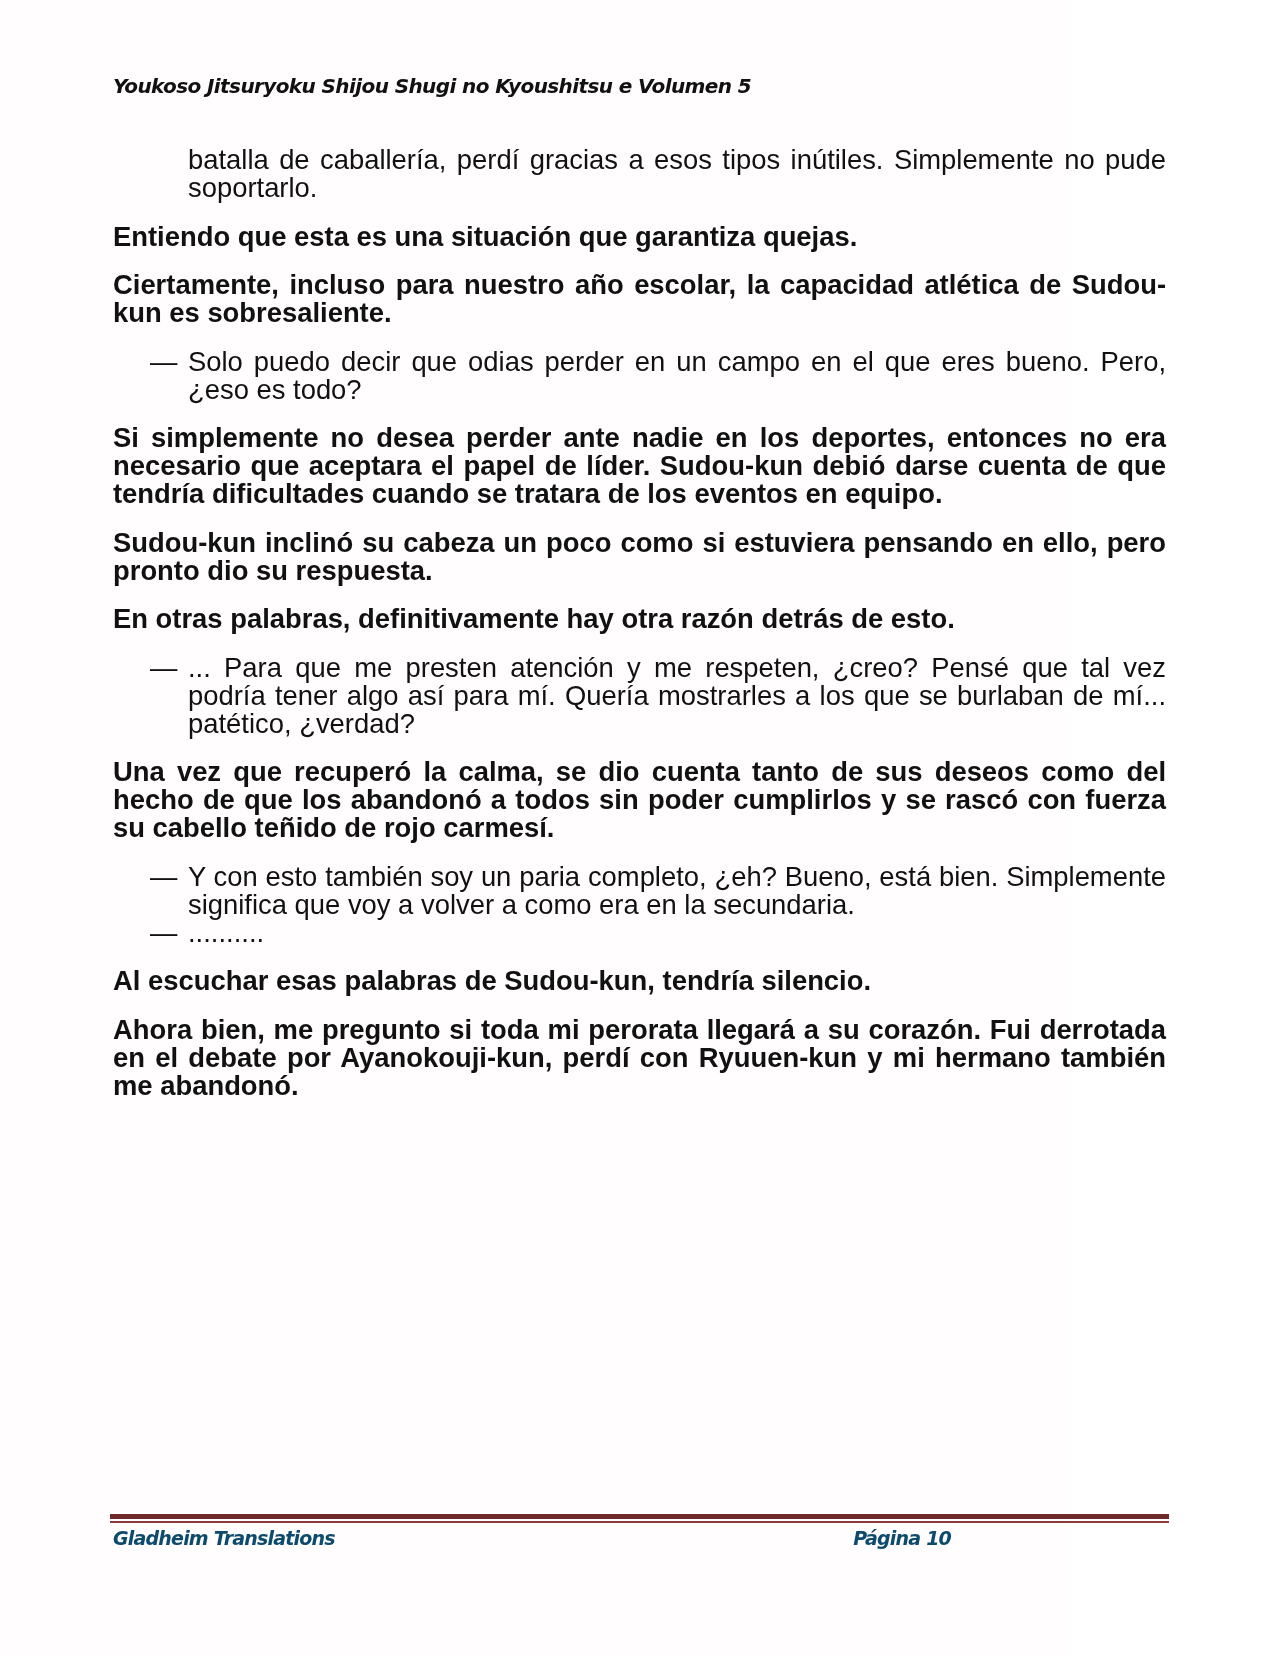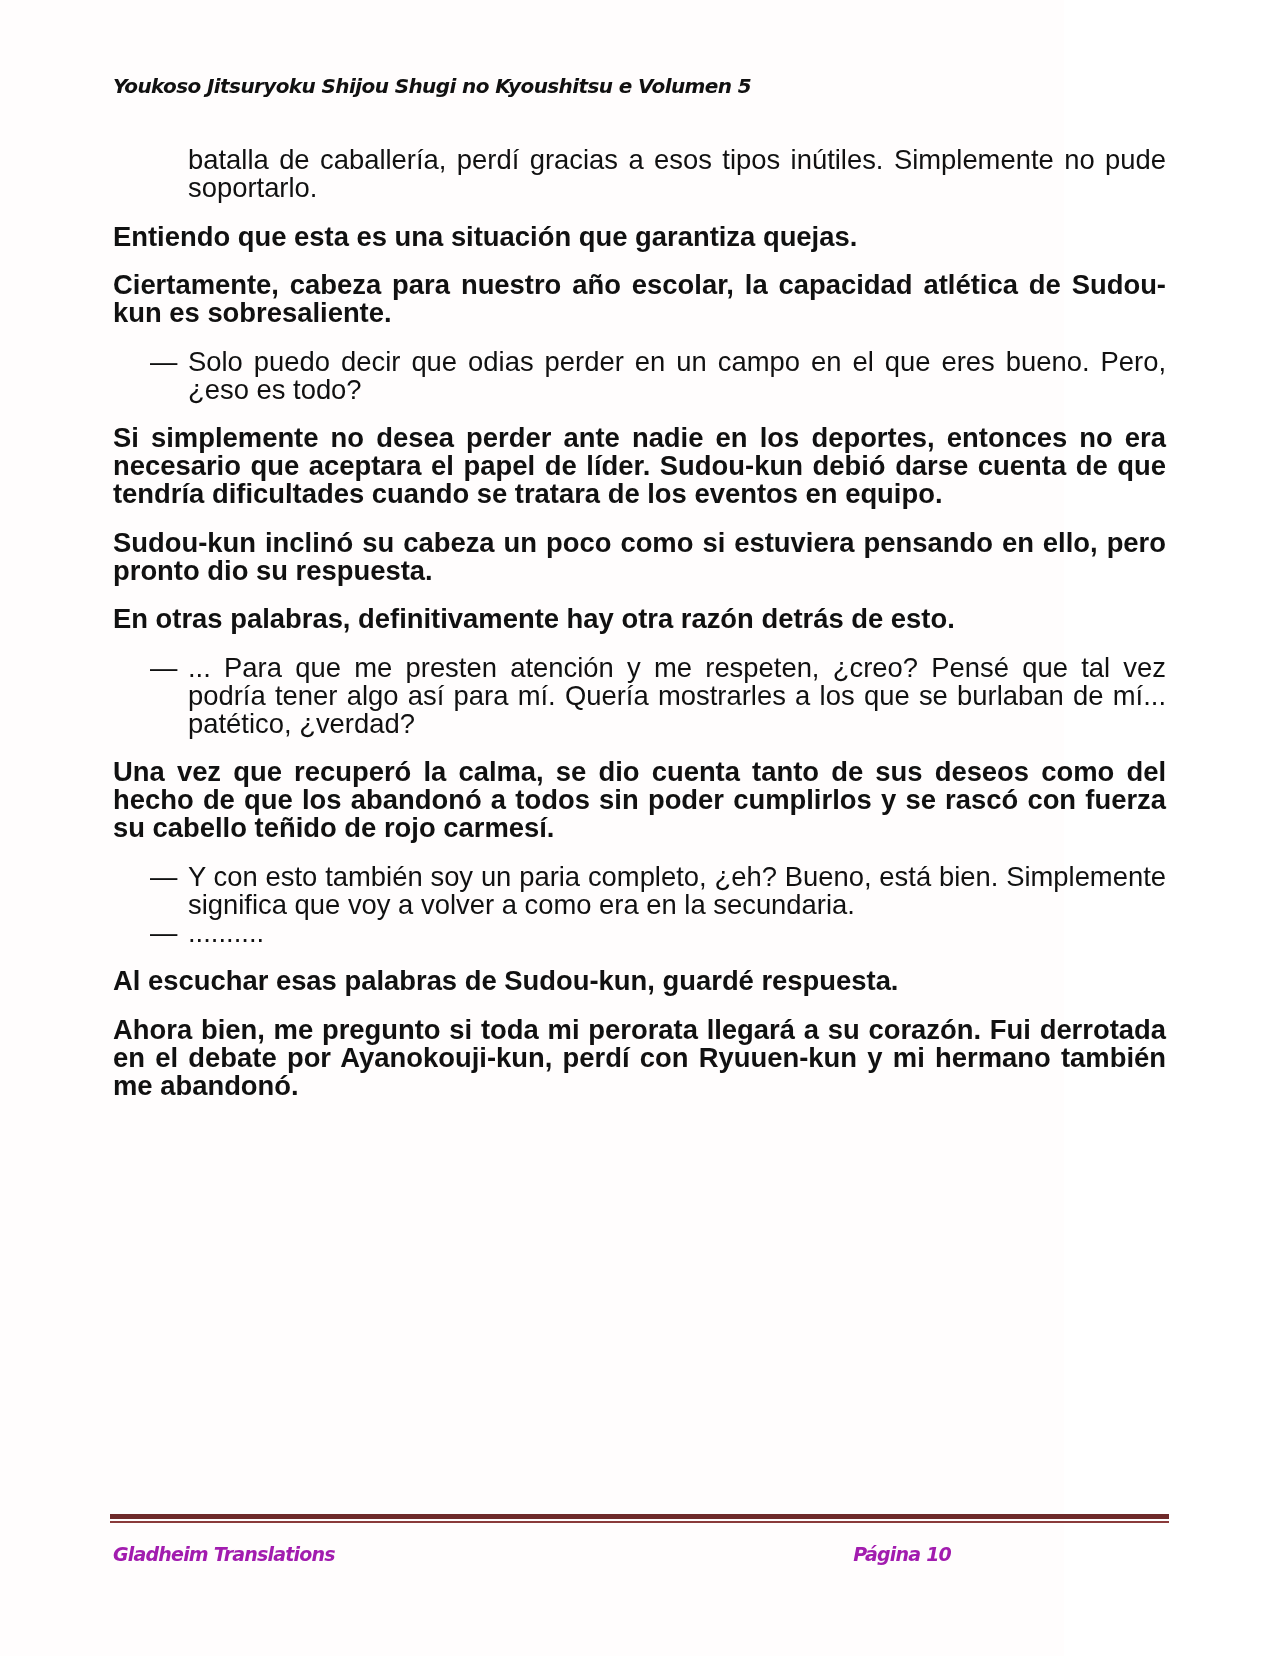--- a/index.html
+++ b/index.html
@@ -18,38 +18,38 @@
   .p { margin:0 0 20.5px 0; text-align:justify; text-align-last:left;font-weight:bold; }
   .dlg { position:relative; padding-left:75px; margin:0 0 20.5px 0; text-align:justify; text-align-last:left; }
   .dlg.tight { margin-bottom:0; }
   .dash { position:absolute; left:37px; top:0; }
   .indent { padding-left:75px; margin:0 0 20.5px 0; text-align:justify; text-align-last:left; }
   .rule-thick { position:absolute; left:110px; top:1514px; width:1059px; height:5px; background:#6e2a2a; }
   .rule-thin { position:absolute; left:110px; top:1521px; width:1059px; height:2px; background:#8a3b3b; }
   .footer-left, .footer-right {
     position:absolute; top:1527px;
     font-family:"DejaVu Sans", sans-serif; font-weight:bold; font-style:italic;
-    font-size:19px; color:#a21caf; letter-spacing:-0.8px;margin-top:16px;
+    font-size:19px; color:#0c4a6e; letter-spacing:-0.8px;
   }
   .footer-left { left:113px; }
   .footer-right { right:113px; }
 </style>
 </head>
 <body>
 
 <div class="page">
 
   <div class="header">Youkoso Jitsuryoku Shijou Shugi no Kyoushitsu e Volumen 5</div>
 
   <div class="body">
     <p class="indent">batalla de caballería, perdí gracias a esos tipos inútiles. Simplemente no pude soportarlo.</p>
 
     <p class="p">Entiendo que esta es una situación que garantiza quejas.</p>
 
-    <p class="p">Ciertamente, cabeza para nuestro año escolar, la capacidad atlética de Sudou-kun es sobresaliente.</p>
+    <p class="p">Ciertamente, incluso para nuestro año escolar, la capacidad atlética de Sudou-kun es sobresaliente.</p>
 
 
     <div class="dlg">
       <span class="dash">—</span>
       <span>Solo puedo decir que odias perder en un campo en el que eres bueno. Pero, ¿eso es todo?</span>
     </div>
 
     <p class="p">Si simplemente no desea perder ante nadie en los deportes, entonces no era necesario que aceptara el papel de líder. Sudou-kun debió darse cuenta de que tendría dificultades cuando se tratara de los eventos en equipo.</p>
 
     <p class="p">Sudou-kun inclinó su cabeza un poco como si estuviera pensando en ello, pero pronto dio su respuesta.</p>
@@ -66,21 +66,21 @@
     <div class="dlg tight">
       <span class="dash">—</span>
       <span>Y con esto también soy un paria completo, ¿eh? Bueno, está bien. Simplemente significa que voy a volver a como era en la secundaria.</span>
     </div>
 
     <div class="dlg">
       <span class="dash">—</span>
       <span>..........</span>
     </div>
 
-    <p class="p">Al escuchar esas palabras de Sudou-kun, guardé respuesta.</p>
+    <p class="p">Al escuchar esas palabras de Sudou-kun, tendría silencio.</p>
 
     <p class="p">Ahora bien, me pregunto si toda mi perorata llegará a su corazón. Fui derrotada en el debate por Ayanokouji-kun, perdí con Ryuuen-kun y mi hermano también me abandonó.</p>
   </div>
 
   <div class="rule-thick"></div>
   <div class="rule-thin"></div>
 
   <div class="footer-left">Gladheim Translations</div>
   <div class="footer-right">Página 10</div>
 </div>

